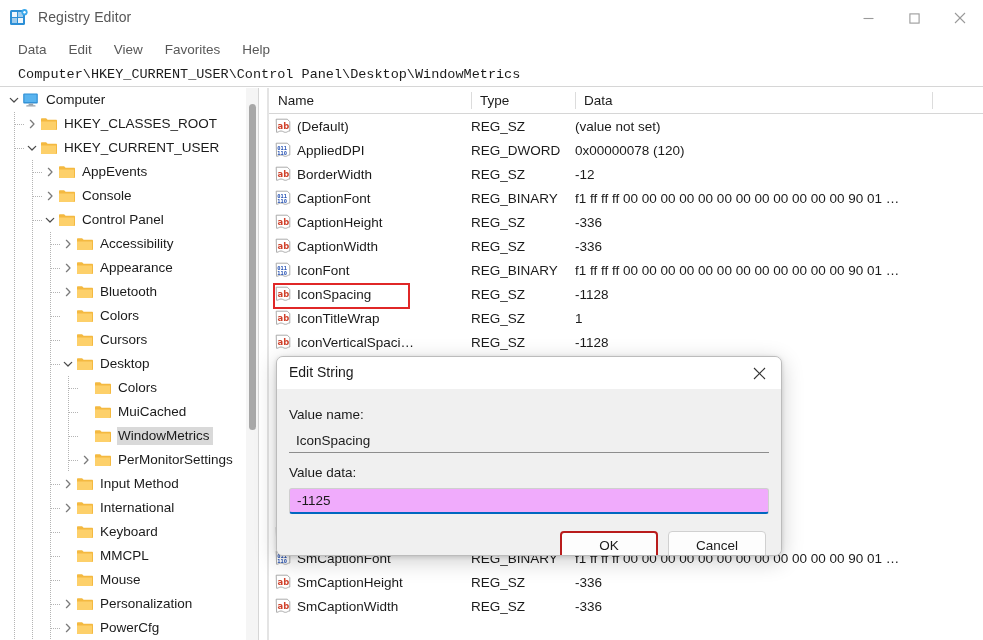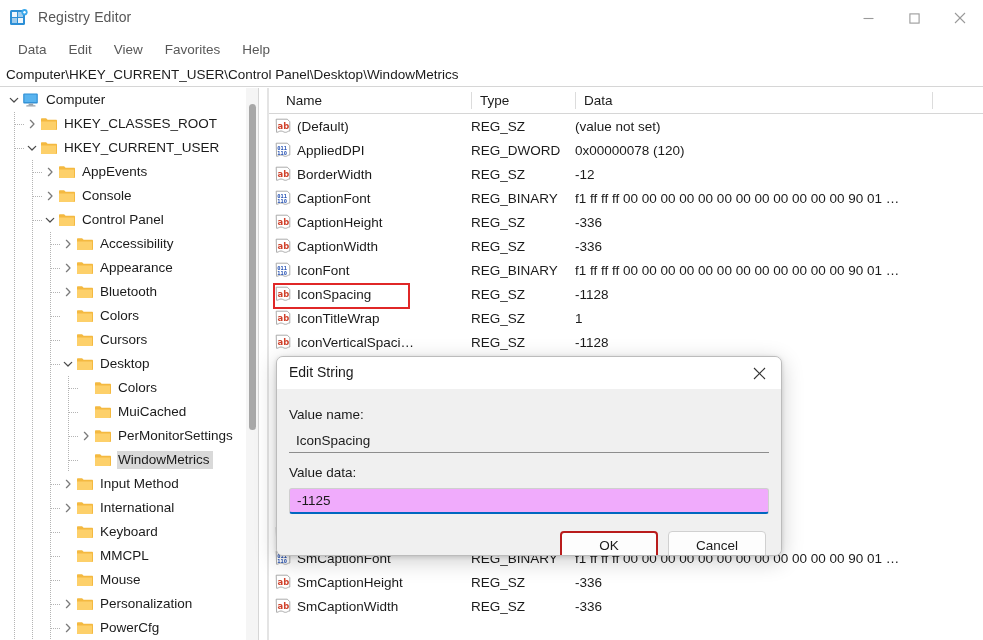--- a/index.html
+++ b/index.html
@@ -77,22 +77,23 @@
 
   
   .addressbar {
     position: absolute;
     left: 0; top: 62px;
     width: 983px; height: 25px;
     background: #ffffff;
     border-bottom: 1px solid #d6d6d6;
     display: flex;
     align-items: center;
-    padding-left: 6px;
+    padding-left: 18px;
     box-sizing: border-box;
+    font-family: Liberation Mono, monospace;
   }
   .address-text {
     font-size: 13.5px;
     color: #1b1b1b;
     white-space: nowrap;
   }
 
   
   .tree-pane {
     position: absolute;
@@ -585,51 +586,51 @@
           <div class="guide" style="left: 68px;"></div>
           <div class="guide-elbow" style="left: 69px; width: 9px; top: 12px;"></div>
           <div style="width: 78px; flex: 0 0 auto; height: 24px;"></div>
           <span class="twisty"></span>
           <span class="folder"><svg width="18" height="16" viewBox="0 0 18 16">
               <path d="M1 3.2c0-.6.4-1 1-1h4.1l1.5 1.6h8.4c.6 0 1 .4 1 1v8.2c0 .6-.4 1-1 1H2c-.6 0-1-.4-1-1z" fill="#f4b940"></path>
               <path d="M1 5.6h15v7.4c0 .6-.4 1-1 1H2c-.6 0-1-.4-1-1z" fill="#fdd06a"></path>
             </svg></span>
           <span class="tree-label">MuiCached</span>
         </div>
-        <div class="tree-row">
-          <div class="guide" style="left: 14px;"></div>
-          <div class="guide" style="left: 32px;"></div>
-          <div class="guide" style="left: 50px;"></div>
-          <div class="guide" style="left: 68px;"></div>
-          <div class="guide-elbow" style="left: 69px; width: 9px; top: 12px;"></div>
-          <div style="width: 78px; flex: 0 0 auto; height: 24px;"></div>
-          <span class="twisty">
-            <svg width="10" height="10" viewBox="0 0 10 10">
-              <polyline points="3.4,1.3 7,5 3.4,8.7" fill="none" stroke="#7a7a7a" stroke-width="1.25" stroke-linecap="round" stroke-linejoin="round"></polyline>
-            </svg>
-          </span>
-          <span class="folder"><svg width="18" height="16" viewBox="0 0 18 16">
-              <path d="M1 3.2c0-.6.4-1 1-1h4.1l1.5 1.6h8.4c.6 0 1 .4 1 1v8.2c0 .6-.4 1-1 1H2c-.6 0-1-.4-1-1z" fill="#f4b940"></path>
-              <path d="M1 5.6h15v7.4c0 .6-.4 1-1 1H2c-.6 0-1-.4-1-1z" fill="#fdd06a"></path>
-            </svg></span>
-          <span class="tree-label">PerMonitorSettings</span>
-        </div>
         <div class="tree-row selected">
           <div class="guide" style="left: 14px;"></div>
           <div class="guide" style="left: 32px;"></div>
           <div class="guide" style="left: 50px;"></div>
           <div class="guide" style="left: 68px;"></div>
           <div class="guide-elbow" style="left: 69px; width: 9px; top: 12px;"></div>
           <div style="width: 78px; flex: 0 0 auto; height: 24px;"></div>
           <span class="twisty"></span>
           <span class="folder"><svg width="18" height="16" viewBox="0 0 18 16">
               <path d="M1 3.2c0-.6.4-1 1-1h4.1l1.5 1.6h8.4c.6 0 1 .4 1 1v8.2c0 .6-.4 1-1 1H2c-.6 0-1-.4-1-1z" fill="#f4b940"></path>
               <path d="M1 5.6h15v7.4c0 .6-.4 1-1 1H2c-.6 0-1-.4-1-1z" fill="#fdd06a"></path>
             </svg></span>
           <span class="tree-label">WindowMetrics</span>
+        </div>
+        <div class="tree-row">
+          <div class="guide" style="left: 14px;"></div>
+          <div class="guide" style="left: 32px;"></div>
+          <div class="guide" style="left: 50px;"></div>
+          <div class="guide" style="left: 68px;"></div>
+          <div class="guide-elbow" style="left: 69px; width: 9px; top: 12px;"></div>
+          <div style="width: 78px; flex: 0 0 auto; height: 24px;"></div>
+          <span class="twisty">
+            <svg width="10" height="10" viewBox="0 0 10 10">
+              <polyline points="3.4,1.3 7,5 3.4,8.7" fill="none" stroke="#7a7a7a" stroke-width="1.25" stroke-linecap="round" stroke-linejoin="round"></polyline>
+            </svg>
+          </span>
+          <span class="folder"><svg width="18" height="16" viewBox="0 0 18 16">
+              <path d="M1 3.2c0-.6.4-1 1-1h4.1l1.5 1.6h8.4c.6 0 1 .4 1 1v8.2c0 .6-.4 1-1 1H2c-.6 0-1-.4-1-1z" fill="#f4b940"></path>
+              <path d="M1 5.6h15v7.4c0 .6-.4 1-1 1H2c-.6 0-1-.4-1-1z" fill="#fdd06a"></path>
+            </svg></span>
+          <span class="tree-label">PerMonitorSettings</span>
         </div>
         <div class="tree-row">
           <div class="guide" style="left: 14px;"></div>
           <div class="guide" style="left: 32px;"></div>
           <div class="guide" style="left: 50px;"></div>
           <div class="guide-elbow" style="left: 51px; width: 9px; top: 12px;"></div>
           <div style="width: 60px; flex: 0 0 auto; height: 24px;"></div>
           <span class="twisty">
             <svg width="10" height="10" viewBox="0 0 10 10">
               <polyline points="3.4,1.3 7,5 3.4,8.7" fill="none" stroke="#7a7a7a" stroke-width="1.25" stroke-linecap="round" stroke-linejoin="round"></polyline>
@@ -734,21 +735,21 @@
       </div>
   </div>
   <div class="tree-scroll">
     <div class="tree-thumb"></div>
   </div>
   <div class="pane-divider-top"></div>
   <div class="splitter"></div>
 
   <div class="list-pane">
     <div class="list-header">
-      <div class="lh-cell" style="left:0;width:202px;margin-left:8px;">Name</div>
+      <div class="lh-cell" style="left:0;width:202px;">Name</div>
       <div class="lh-sep" style="left:202px;"></div>
       <div class="lh-cell" style="left:202px;width:104px;">Type</div>
       <div class="lh-sep" style="left:306px;"></div>
       <div class="lh-cell" style="left:306px;width:357px;">Data</div>
       <div class="lh-sep" style="left:663px;"></div>
     </div>
     <div class="list-rows" id="list-rows">
         <div class="list-row">
           <div class="cell cell-name">
             <span class="val-icon"><svg width="16" height="16" viewBox="0 0 16 16">

